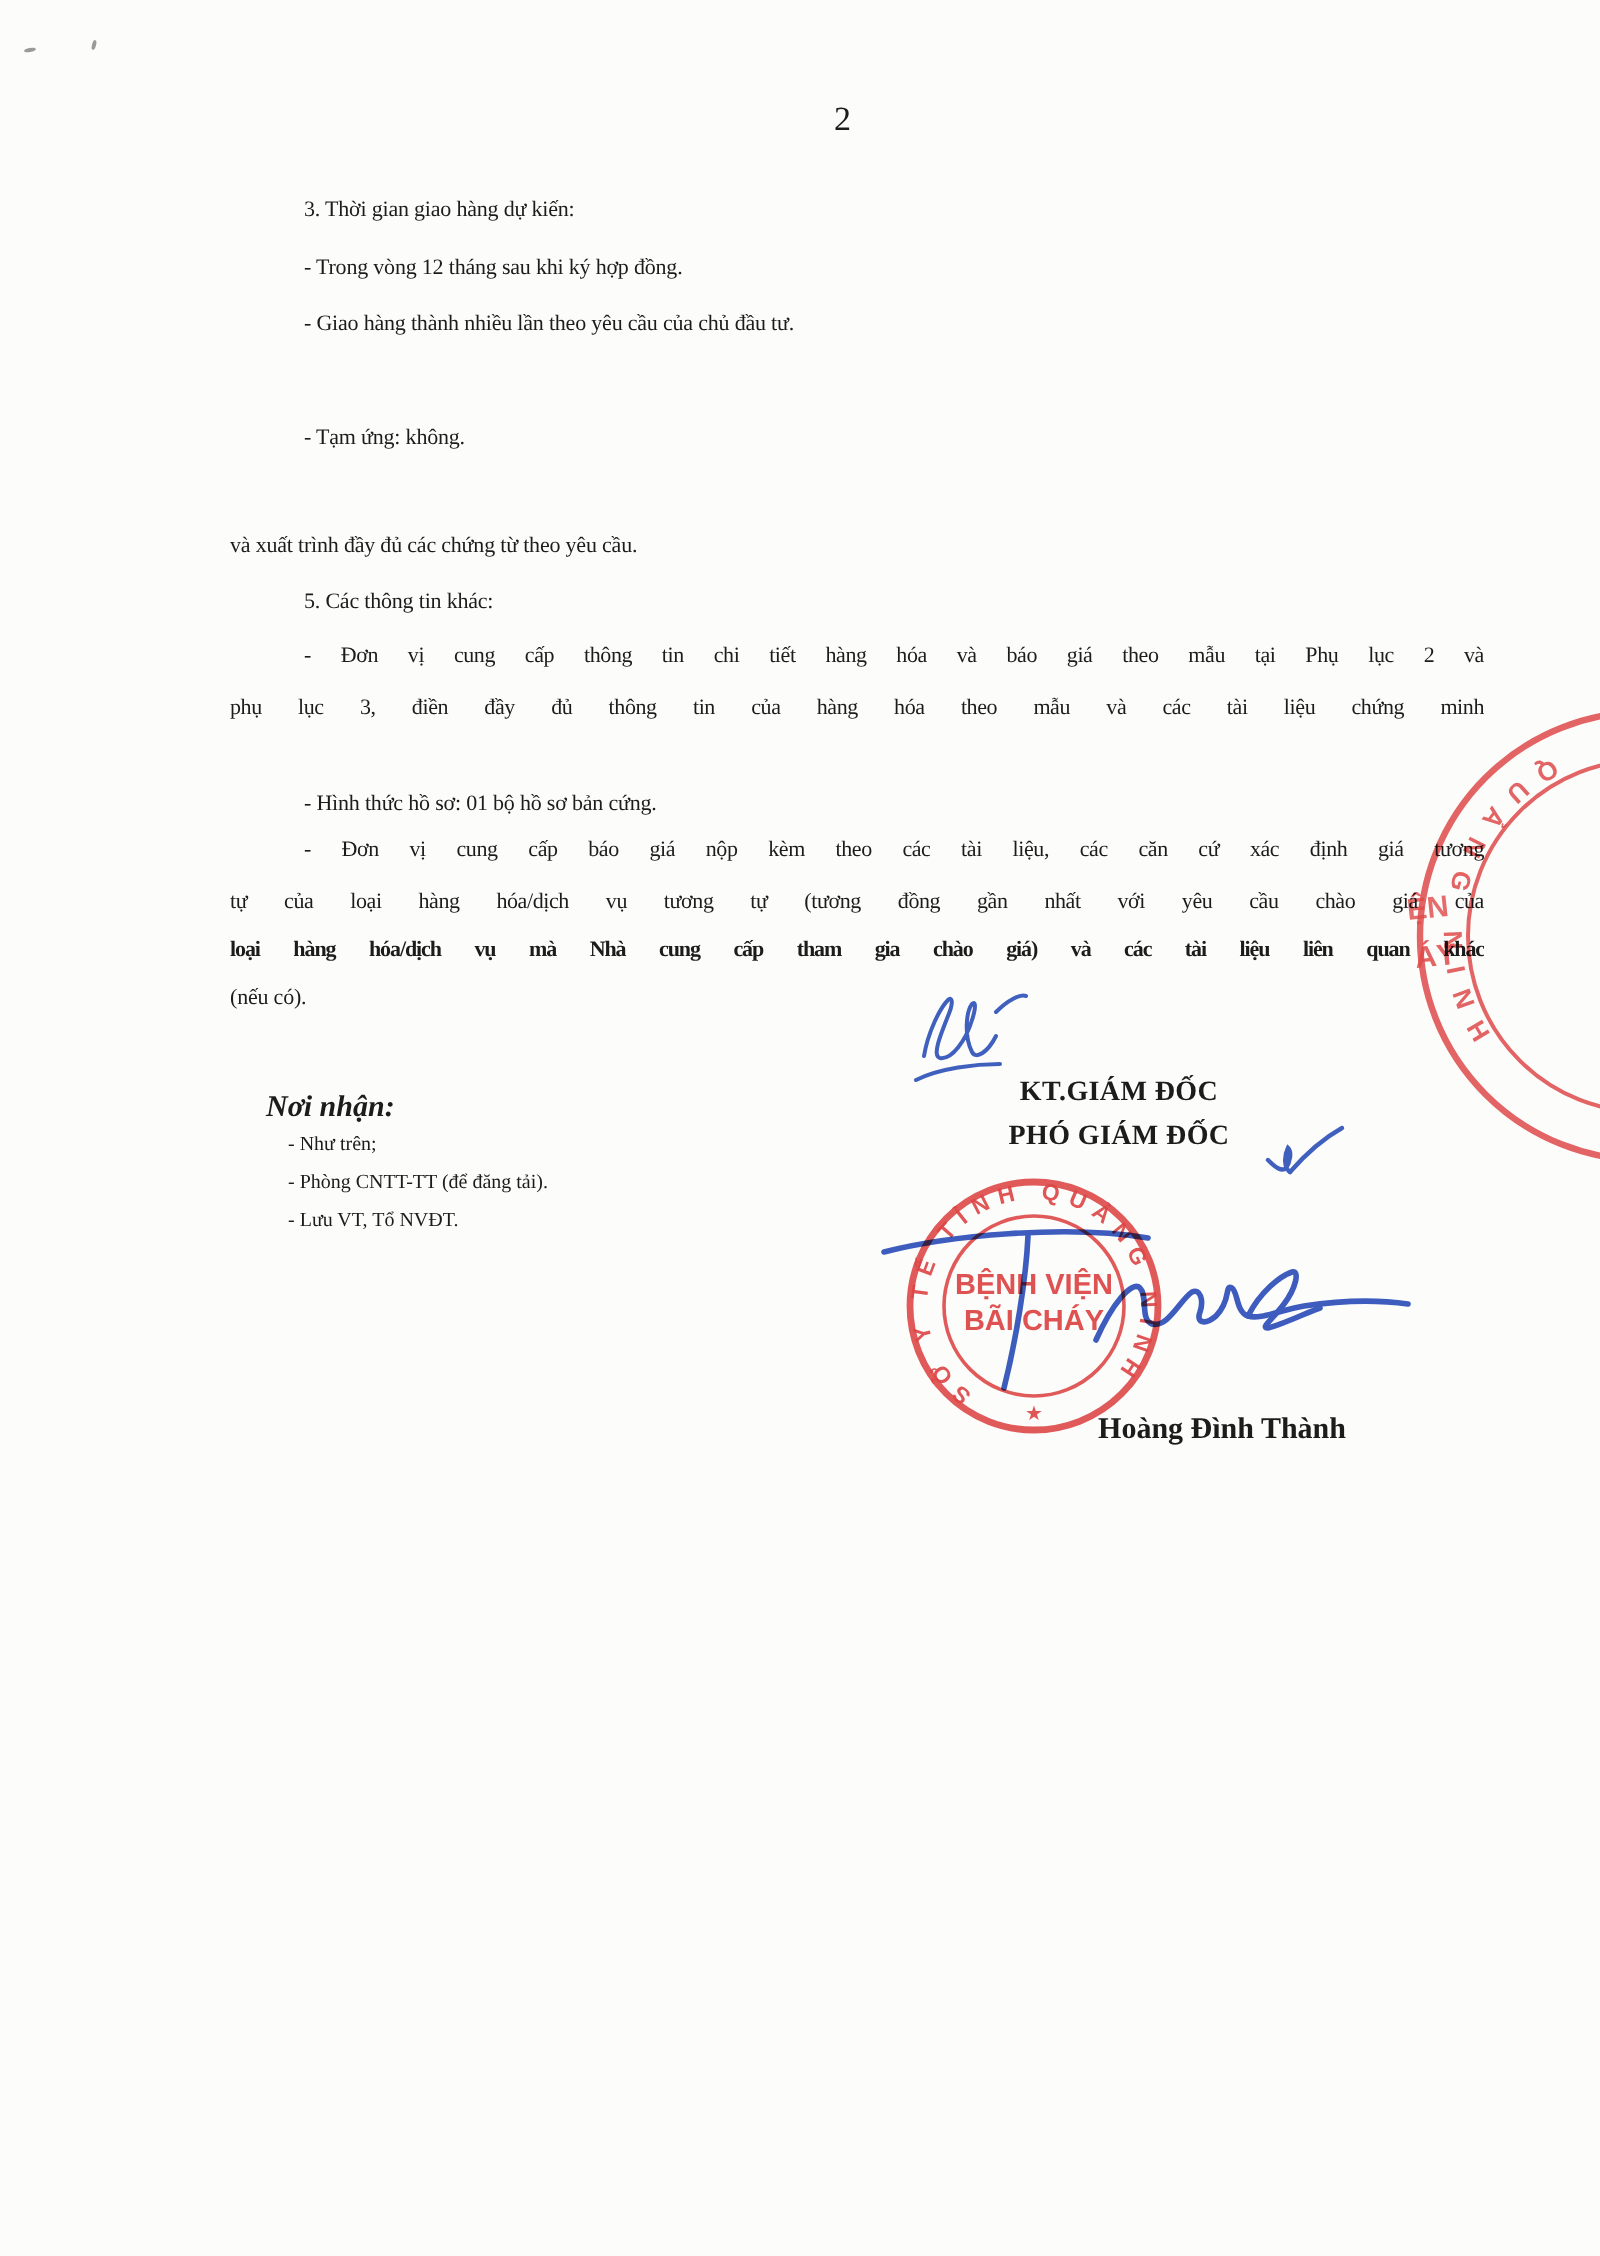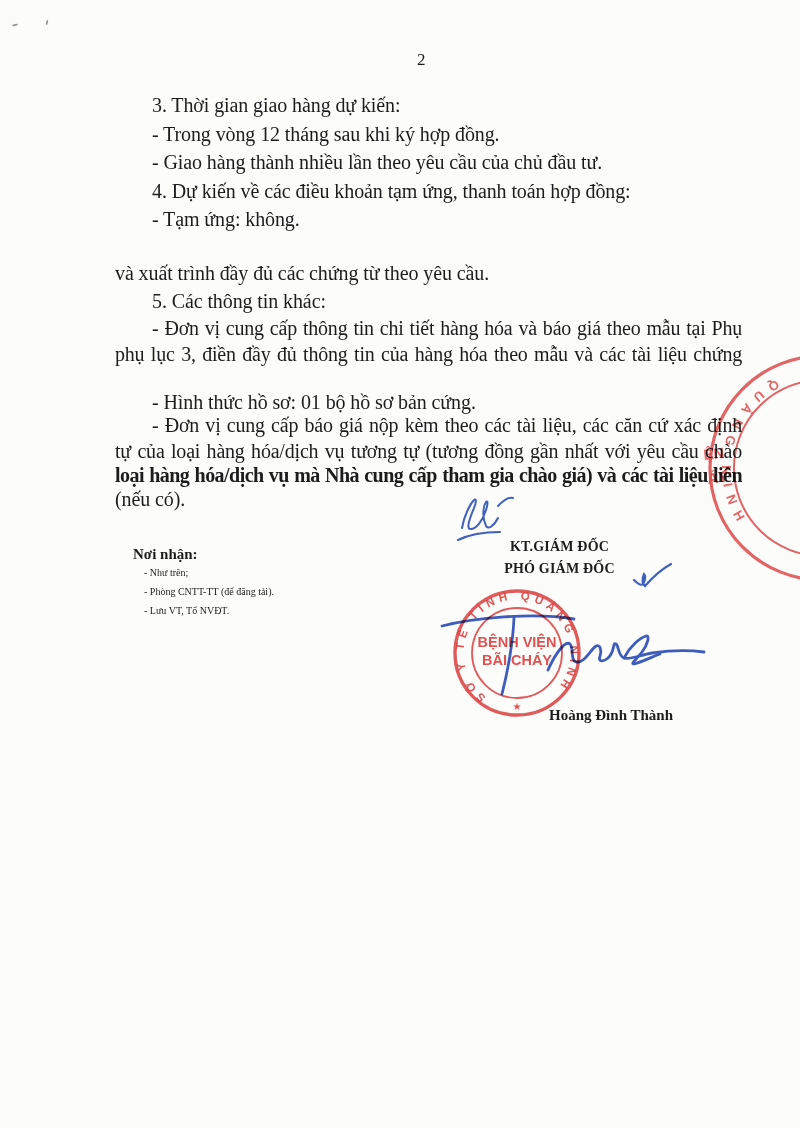--- a/index.html
+++ b/index.html
@@ -15,32 +15,32 @@
   }
   .speck{position:absolute;background:#9a9a9a;border-radius:50%;}
   .speck.s1{left:12px;top:24px;width:6px;height:2px;transform:rotate(-10deg);}
   .speck.s2{left:46px;top:20px;width:2px;height:5px;transform:rotate(15deg);}
 
   .pagenum{position:absolute;left:417px;top:50px;font-size:17px;}
 
   
   .ln{
     position:absolute;left:115px;width:627px;
-    font-size:20px;line-height:20px;white-space:nowrap;
+    font-size:11px;line-height:20px;white-space:nowrap;
     letter-spacing:-0.1px;
   }
   .ln.just{white-space:normal;text-align:justify;text-align-last:justify;
     overflow:hidden;height:22px;letter-spacing:-0.2px;}
   .ln.fit{letter-spacing:-0.55px;font-weight:bold;}
   .ln.ind{text-indent:37px;}
   .ln.ind2{text-indent:40px;}
 
   
   .recip-label{position:absolute;left:133px;top:546px;
-    font-size:15px;font-weight:bold;}
+    font-size:15px;font-weight:bold;font-style:italic;}
   .recip-item{position:absolute;left:144px;font-size:10px;}
   .ri0{top:567px;} .ri1{top:586px;} .ri2{top:605px;}
 
   .sign-title{position:absolute;left:452px;width:215px;text-align:center;
     font-weight:bold;font-size:14px;letter-spacing:.2px;}
   .st1{top:539px;} .st2{top:561px;}
   .signer-name{position:absolute;left:448px;width:225px;top:707px;
     text-align:right;font-weight:bold;font-size:15px;}
 
   .overlay{position:absolute;mix-blend-mode:multiply;pointer-events:none;}
@@ -51,21 +51,20 @@
 <div class="page">
 
   <div class="speck s1"></div>
   <div class="speck s2"></div>
 
   <div class="pagenum">2</div>
 
   <div class="ln ind" style="top:95px">3. Thời gian giao hàng dự kiến:</div>
   <div class="ln ind" style="top:124px">- Trong vòng 12 tháng sau khi ký hợp đồng.</div>
   <div class="ln ind" style="top:152px">- Giao hàng thành nhiều lần theo yêu cầu của chủ đầu tư.</div>
-  <div class="ln ind" style="top:181px">4. Dự kiến về các điều khoản tạm ứng, thanh toán hợp đồng:</div>
   <div class="ln ind" style="top:209px">- Tạm ứng: không.</div>
   <div class="ln" style="top:263px">và xuất trình đầy đủ các chứng từ theo yêu cầu.</div>
   <div class="ln ind" style="top:291px">5. Các thông tin khác:</div>
   <div class="ln just ind" style="top:318px">- Đơn vị cung cấp thông tin chi tiết hàng hóa và báo giá theo mẫu tại Phụ lục 2 và</div>
   <div class="ln just" style="top:344px">phụ lục 3, điền đầy đủ thông tin của hàng hóa theo mẫu và các tài liệu chứng minh</div>
   <div class="ln ind" style="top:392px">- Hình thức hồ sơ: 01 bộ hồ sơ bản cứng.</div>
   <div class="ln just ind" style="top:415px">- Đơn vị cung cấp báo giá nộp kèm theo các tài liệu, các căn cứ xác định giá tương</div>
   <div class="ln just" style="top:441px">tự của loại hàng hóa/dịch vụ tương tự (tương đồng gần nhất với yêu cầu chào giá của</div>
   <div class="ln just fit" style="top:465px">loại hàng hóa/dịch vụ mà Nhà cung cấp tham gia chào giá) và các tài liệu liên quan khác</div>
   <div class="ln" style="top:489px">(nếu có).</div>

